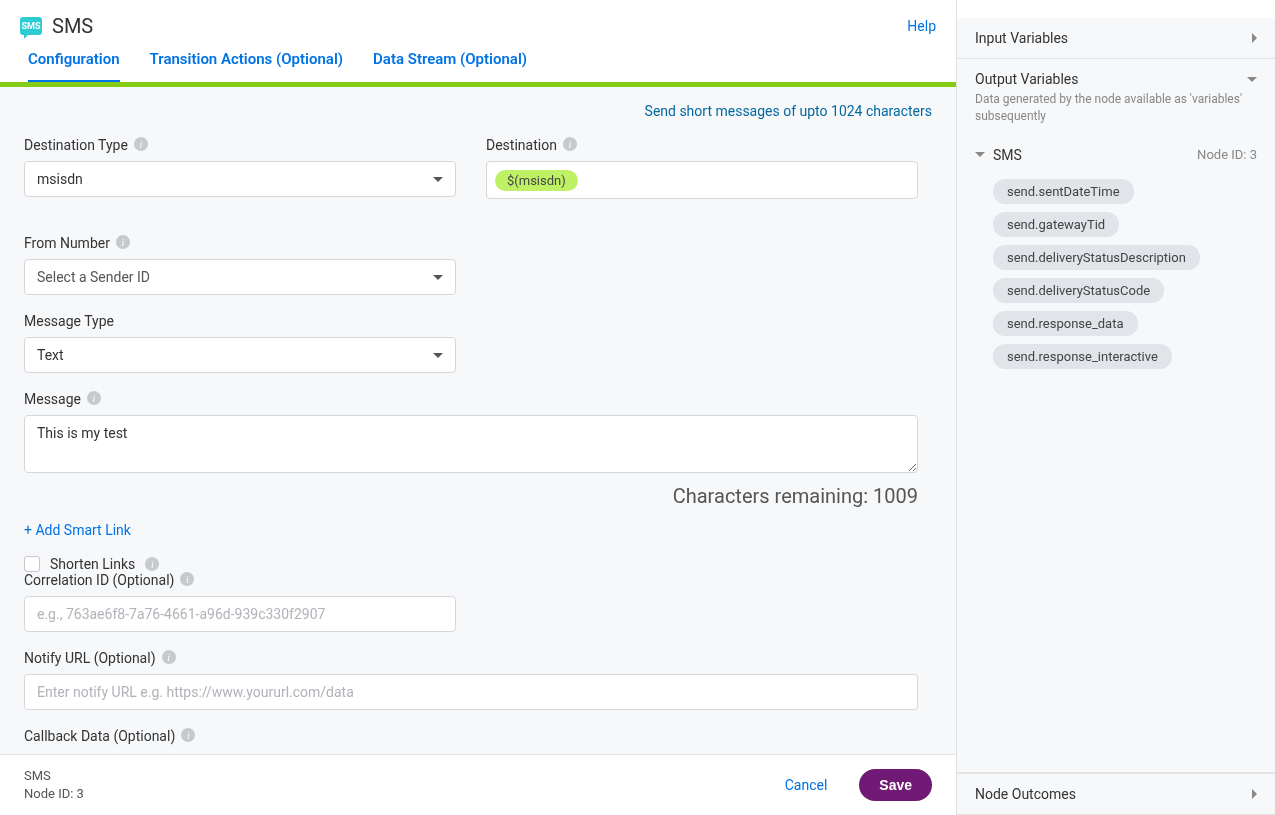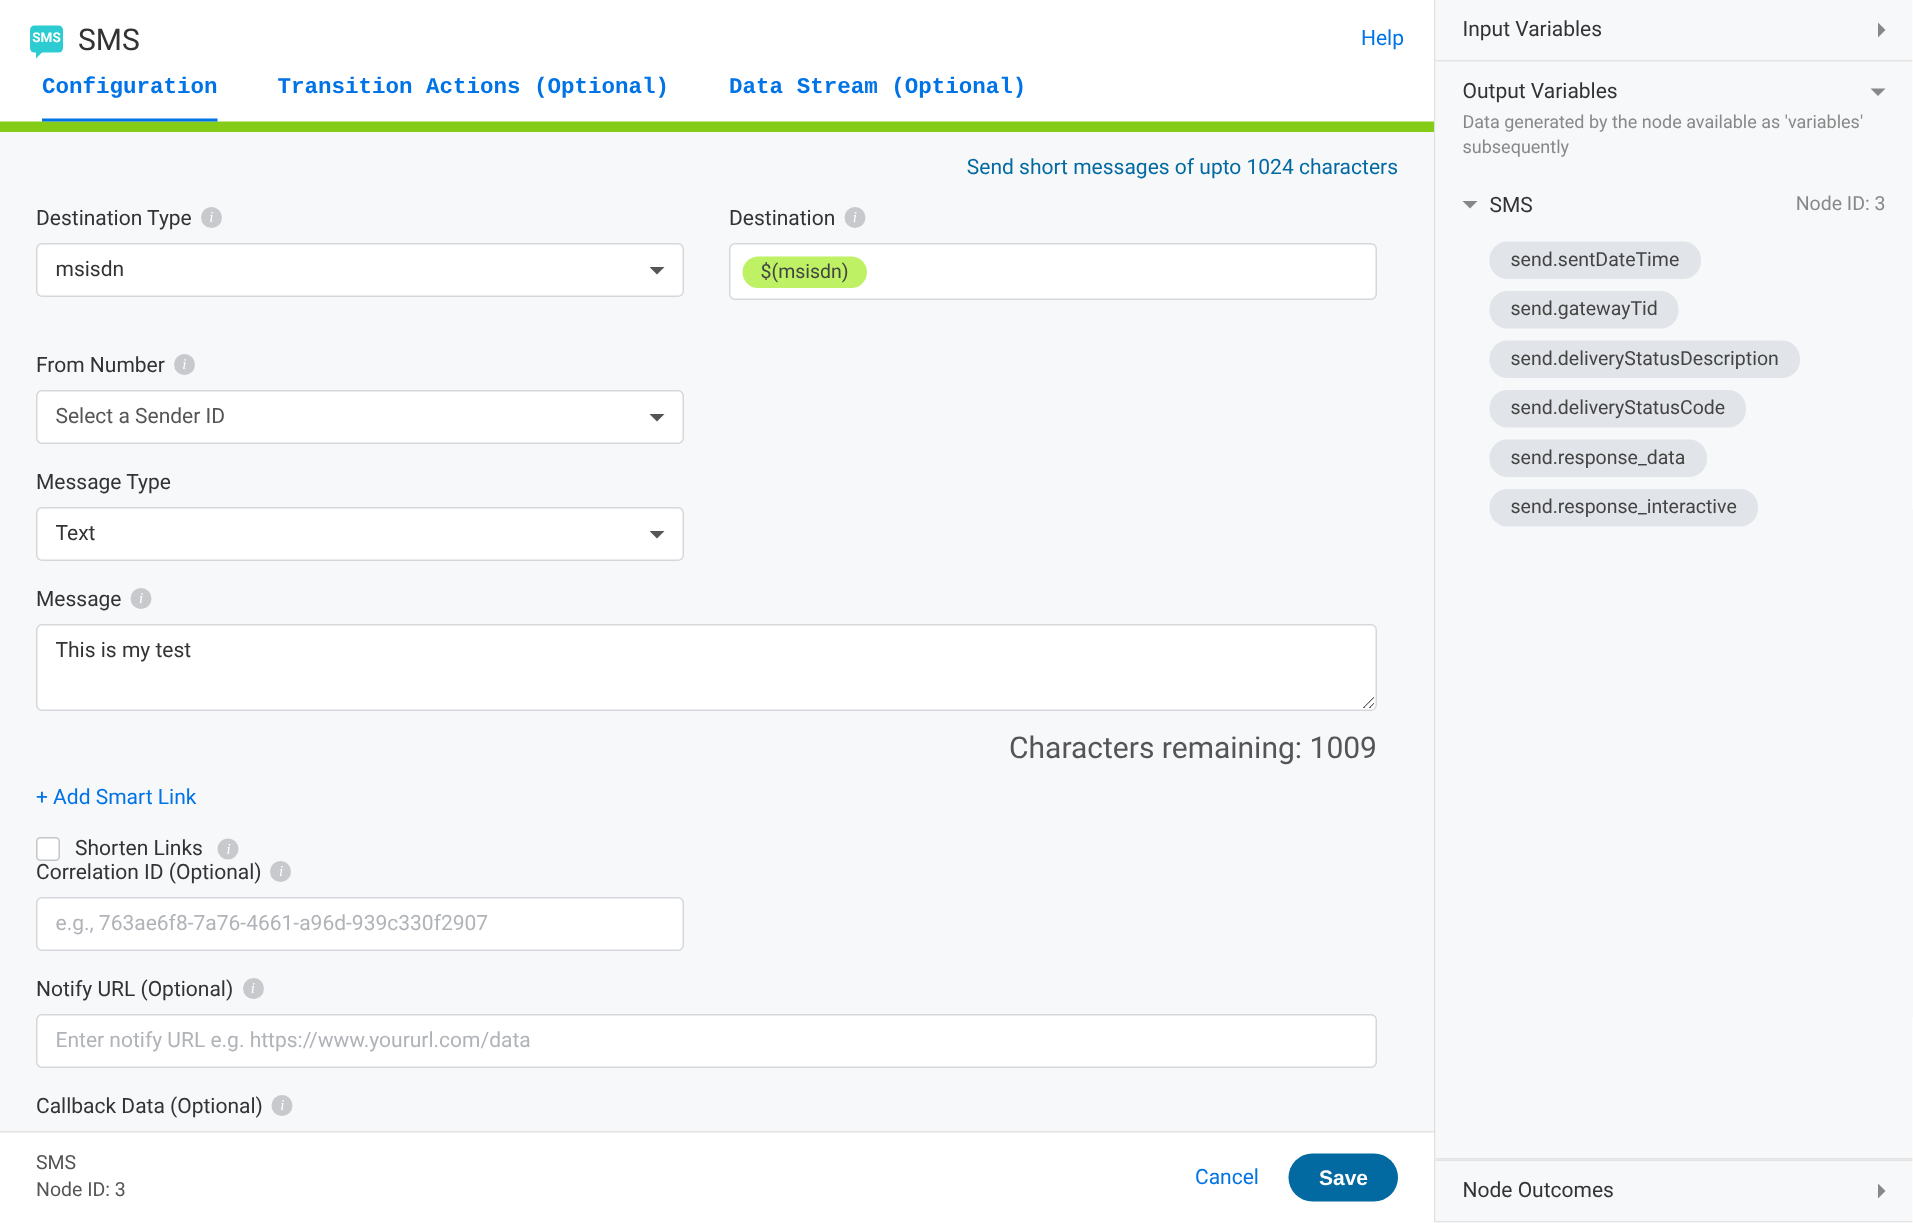--- a/index.html
+++ b/index.html
@@ -57,24 +57,23 @@
       font-weight: 400;
       color: #333;
     }
     .help-link {
       color: #0073e6;
       font-size: 14px;
       cursor: pointer;
     }
     .tabs {
       display: flex;
-      gap: 40px;
+      gap: 30px;
       padding: 0 28px;
-      border-bottom: 7px solid #84cc16;
-      font-family: Liberation Mono, monospace;
+      border-bottom: 5px solid #84cc16;
     }
     .tab {
       padding: 0 0 12px 0;
       font-size: 15px;
       font-weight: 600;
       color: #0073e6;
       cursor: pointer;
       border-bottom: 2px solid transparent;
     }
     .tab.active {
@@ -227,43 +226,44 @@
       background: #fff;
     }
     .footer-left {
       font-size: 13px;
       color: #555;
       line-height: 1.4;
     }
     .footer-right {
       display: flex;
       align-items: center;
-      gap: 20px;
+      gap: 32px;
     }
     .btn-cancel {
       color: #0073e6;
       font-size: 14px;
       cursor: pointer;
     }
     .btn-save {
-      background: #0369a1;
+      background: #701a75;
       color: #fff;
       font-size: 14px;
       font-weight: 600;
       padding: 8px 20px;
       border-radius: 18px;
       border: none;
       cursor: pointer;
     }
     
     .sidebar {
       width: 318px;
       background: #f7f8fa;
       display: flex;
       flex-direction: column;
+      margin-top: 18px;
     }
     .sidebar-section {
       border-bottom: 1px solid #e3e3e3;
     }
     .sidebar-header {
       padding: 12px 18px;
       display: flex;
       justify-content: space-between;
       align-items: center;
       cursor: pointer;

